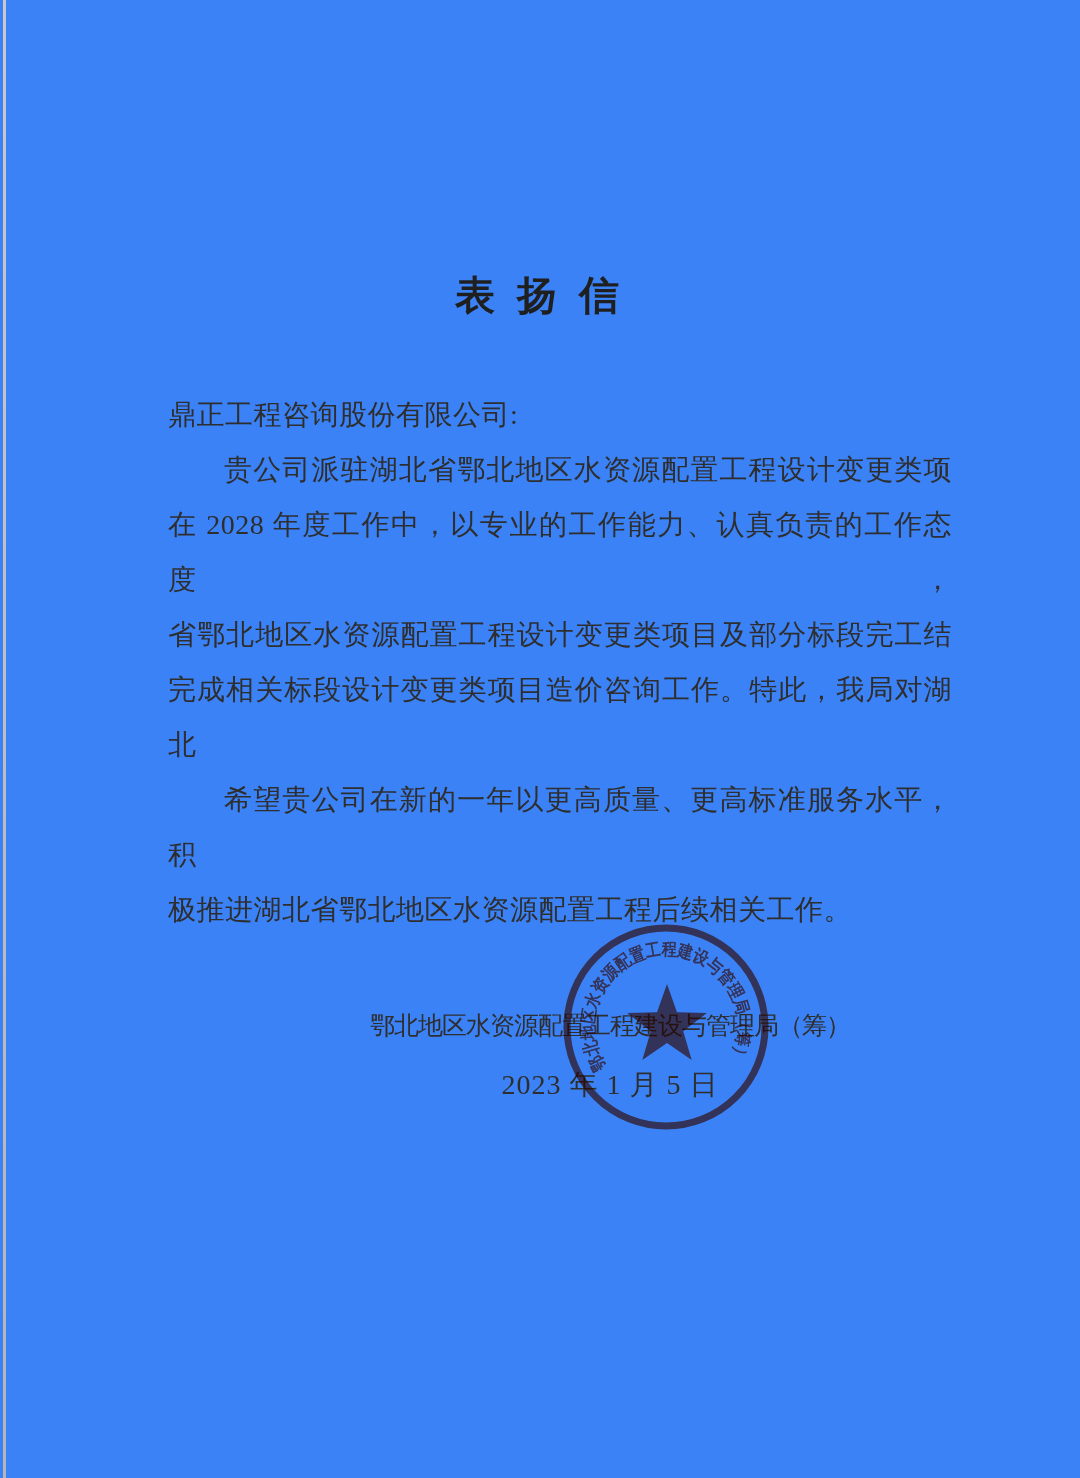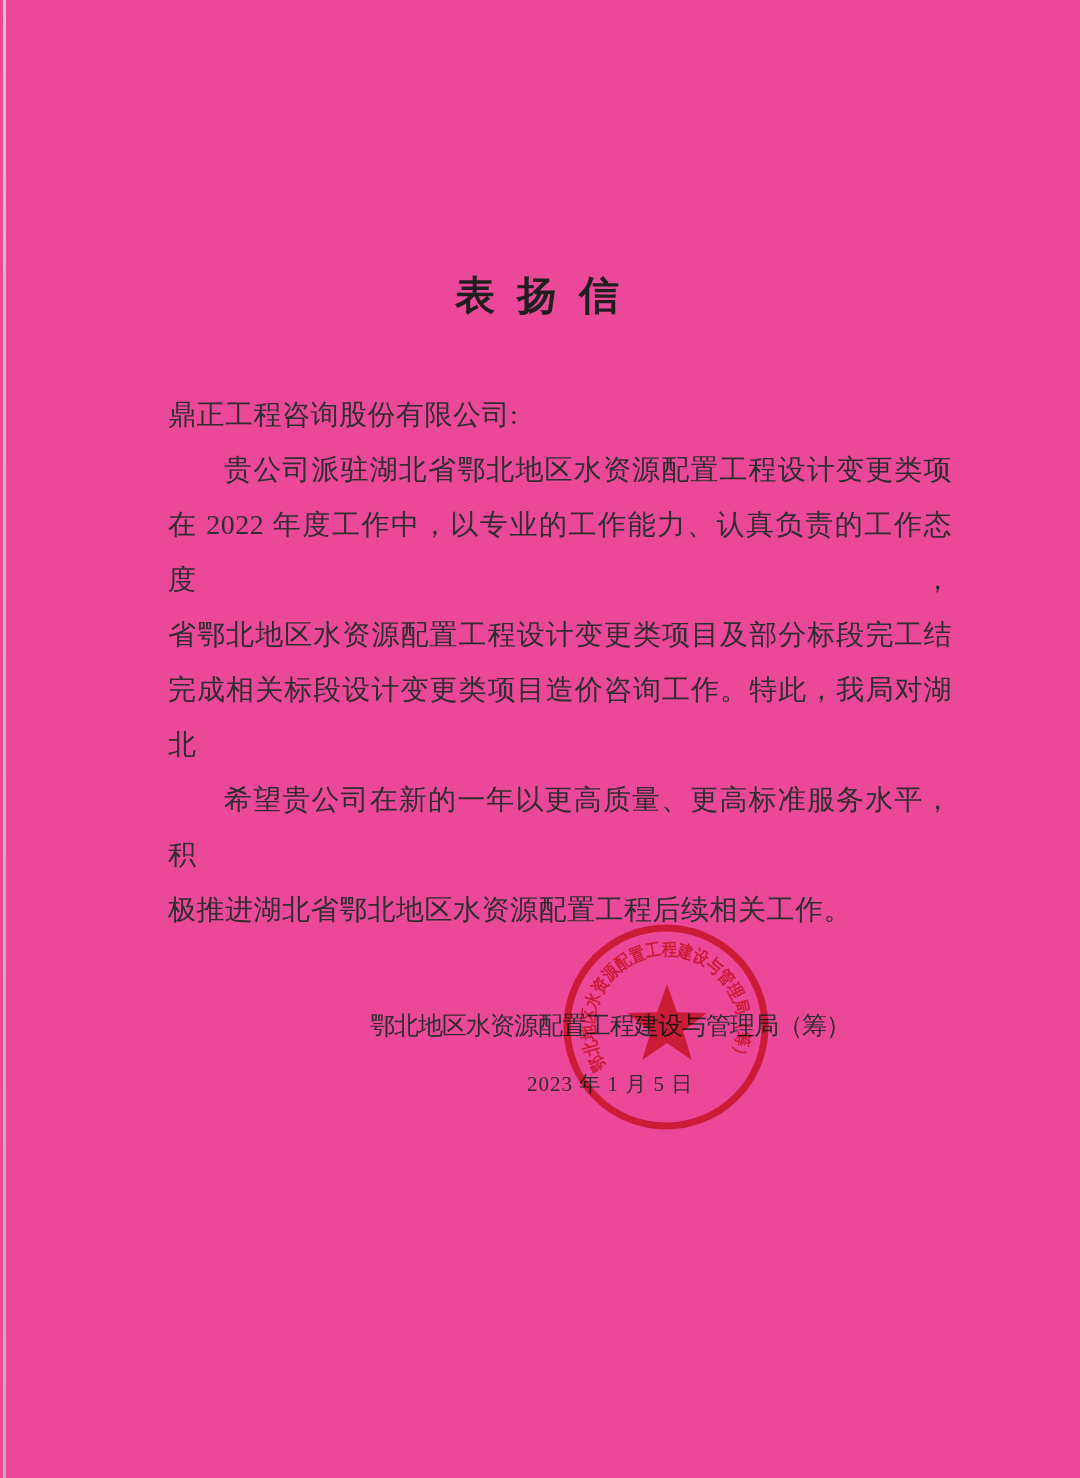--- a/index.html
+++ b/index.html
@@ -1,20 +1,20 @@
 <!DOCTYPE html>
 <html><head>
 <meta charset="utf-8">
 <style>
   html, body { margin: 0; padding: 0; background: #ffffff; }
   .page {
     position: relative;
     width: 1080px;
     height: 1478px;
-    background: #ec4899;
+    background: #3b82f6;
     overflow: hidden;
     font-family: "Liberation Serif", "DejaVu Serif", serif;
     color: #2e2e2e;
   }
   
   .edge-line {
     position: absolute;
     left: 3px; top: 0; bottom: 0;
     width: 3px;
     background: linear-gradient(to bottom, #c9c9c9 0%, #bdbdbd 55%, #b5b5b5 100%);
@@ -50,21 +50,21 @@
   .signature {
     position: absolute;
     left: 340px;
     top: 996px;
     width: 540px;
     text-align: center;
     line-height: 59px;
     color: #2e2e2e;
   }
   .signature .org { font-size: 25px; letter-spacing: -1px; white-space: nowrap; }
-  .signature .date { font-size: 21px; letter-spacing: 1px; white-space: nowrap; }
+  .signature .date { font-size: 28px; letter-spacing: 1px; white-space: nowrap; }
   .seal {
     position: absolute;
     left: 556px;
     top: 920px;
     width: 218px;
     height: 218px;
     opacity: 0.85;
     mix-blend-mode: multiply;
     filter: blur(0.4px);
     pointer-events: none;
@@ -79,21 +79,21 @@
 
 <div class="page">
 
   <div class="edge-line"></div>
 
   <div class="title">表 扬 信</div>
 
   <div class="letter-body">
     <div class="line">鼎正工程咨询股份有限公司:</div>
     <div class="line fill indent">贵公司派驻湖北省鄂北地区水资源配置工程设计变更类项</div>
-    <div class="line fill">在 2022 年度工作中，以专业的工作能力、认真负责的工作态度，</div>
+    <div class="line fill">在 2028 年度工作中，以专业的工作能力、认真负责的工作态度，</div>
     <div class="line fill">省鄂北地区水资源配置工程设计变更类项目及部分标段完工结</div>
     <div class="line fill">完成相关标段设计变更类项目造价咨询工作。特此，我局对湖北</div>
     <div class="line fill indent">希望贵公司在新的一年以更高质量、更高标准服务水平，积</div>
     <div class="line">极推进湖北省鄂北地区水资源配置工程后续相关工作。</div>
   </div>
 
   <div class="signature">
     <div class="org">鄂北地区水资源配置工程建设与管理局（筹）</div>
     <div class="date">2023 年 1 月 5 日</div>
   </div>

